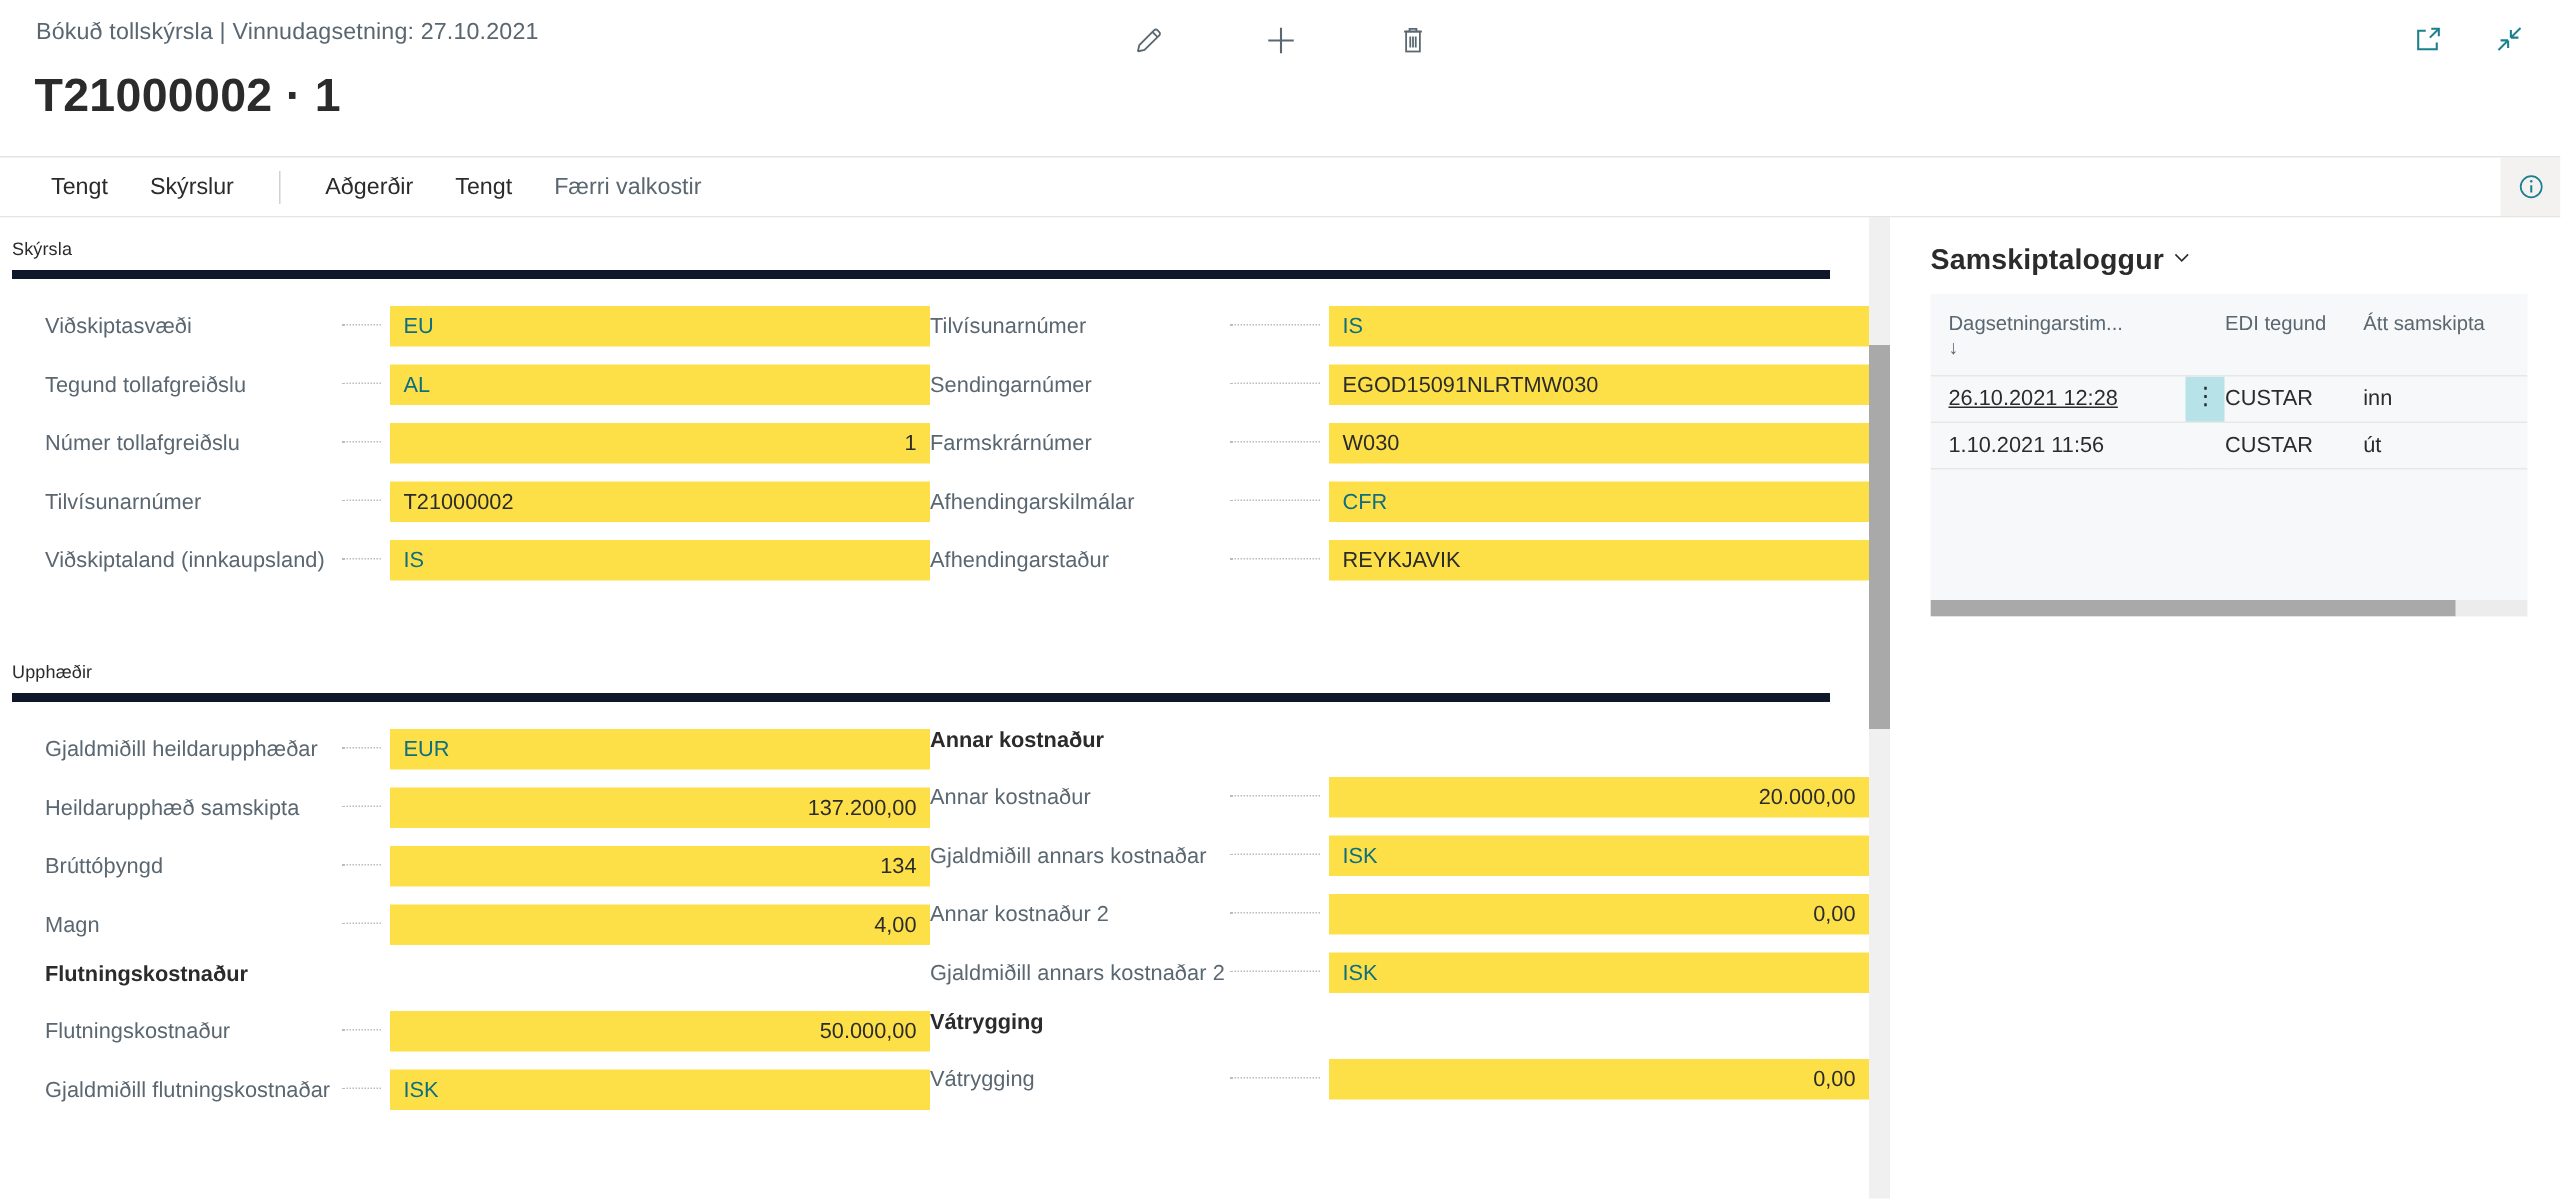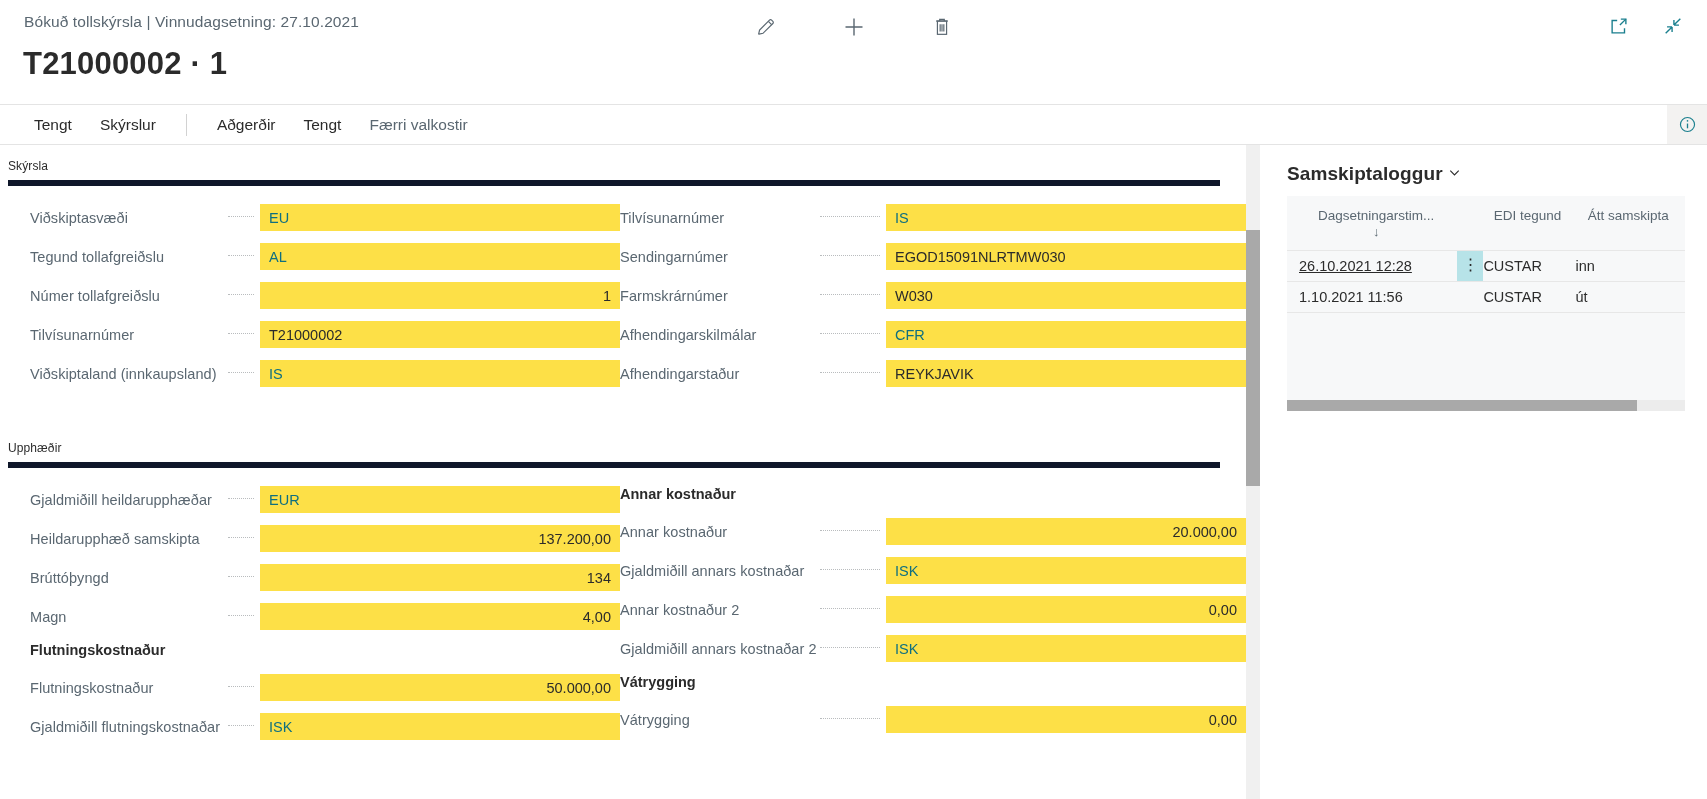--- a/index.html
+++ b/index.html
@@ -215,21 +215,21 @@
     background: #f7f8f9;
     height: 215px;
     position: relative;
     overflow: hidden;
   }
   .sc-table { width: 100%; border-collapse: collapse; }
   .sc-table th {
     font-size: 13.5px;
     font-weight: normal;
     color: #5a6771;
-    text-align: center;
+    text-align: left;
     vertical-align: top;
     padding: 12px 4px 10px 0;
     line-height: 16px;
   }
   .sc-table th:first-child { padding-left: 12px; }
   .sc-table td {
     font-size: 14.5px;
     color: #2b2b2b;
     padding: 7px 4px 7px 0;
     border-top: 1px solid #e7e7e7;

